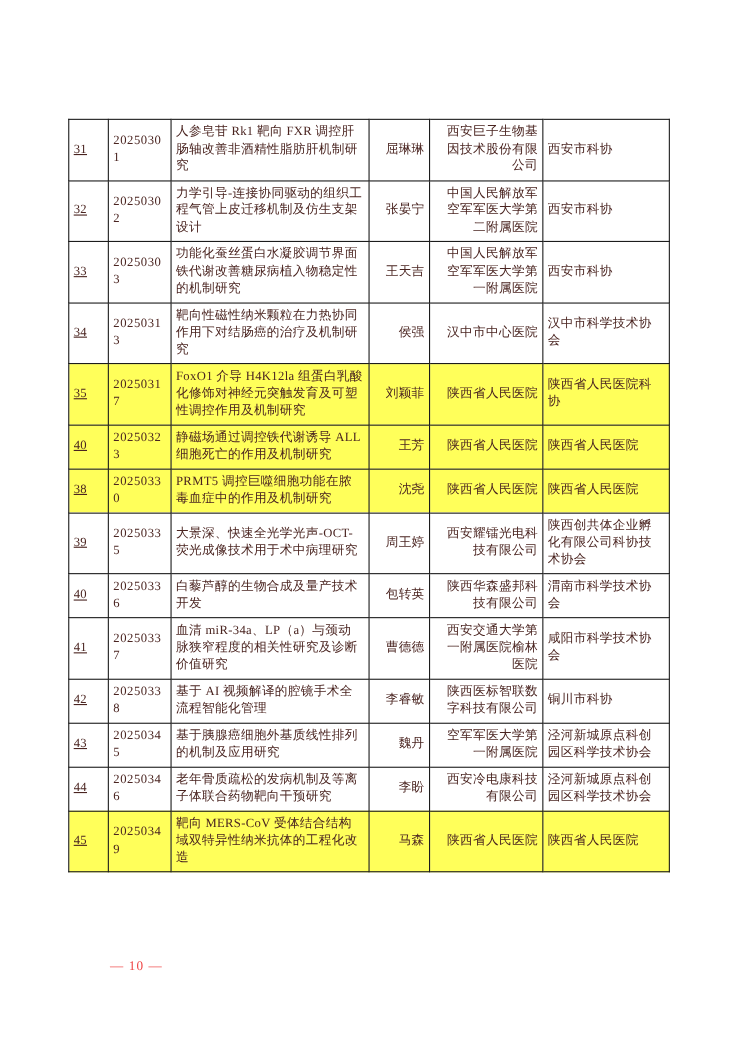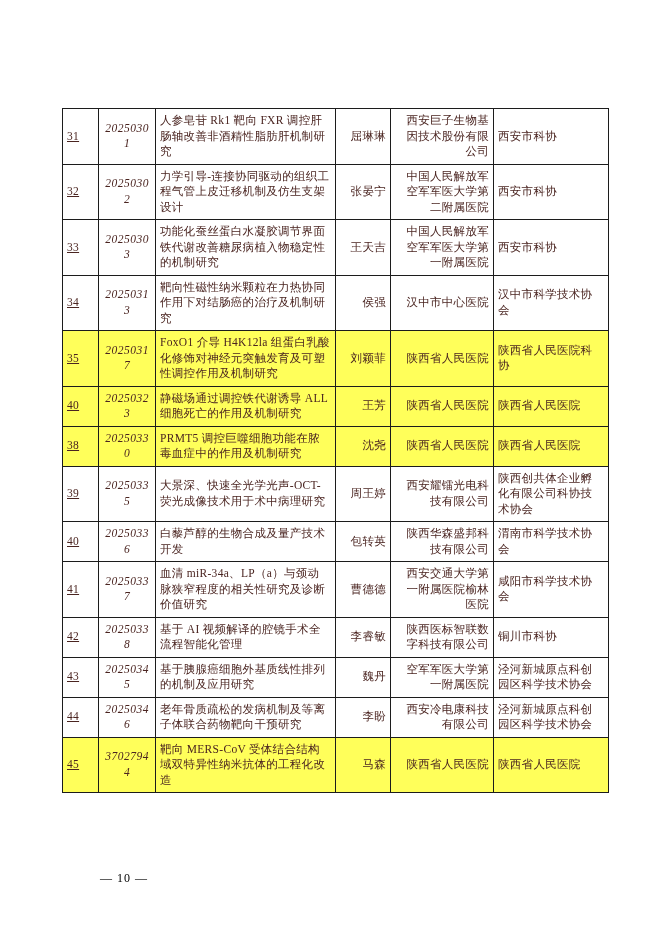--- a/index.html
+++ b/index.html
@@ -27,36 +27,36 @@
   }
   table.projects td {
     border: 1px solid #1c1c1c;
     vertical-align: middle;
     padding: 4px 4px;
     background: #ffffff;
     word-break: break-all;
   }
   table.projects tr.hl td { background: #ffff5a; }
   td.c-num  { text-align: left; text-decoration: underline; }
-  td.c-id   { text-align: center; letter-spacing: 0.5px; font-style: italic; }
+  td.c-id   { text-align: left; letter-spacing: 0.5px; }
   td.c-title{ text-align: left; }
   td.c-name { text-align: right; padding-left: 6px; }
   td.c-inst { text-align: right; padding-left: 6px; }
   td.c-org  { text-align: left; padding-left: 6px; }
   col.w-num  { width: 36px; }
   col.w-id   { width: 57px; }
   col.w-title{ width: 180px; }
   col.w-name { width: 55px; }
   col.w-inst { width: 103px; }
   col.w-org  { width: 115px; }
   .page-number {
     position: absolute;
     left: 100px; top: 871px;
     font-size: 12px;
-    color: #000000;
+    color: #ef4444;
     letter-spacing: 1px;
   }
 </style>
 </head>
 <body>
 
 <div class="page">
 
   <table class="projects">
     <colgroup>
@@ -167,21 +167,21 @@
         <tr>
           <td class="c-num">44</td>
           <td class="c-id">20250346</td>
           <td class="c-title">老年骨质疏松的发病机制及等离子体联合药物靶向干预研究</td>
           <td class="c-name">李盼</td>
           <td class="c-inst">西安冷电康科技有限公司</td>
           <td class="c-org">泾河新城原点科创园区科学技术协会</td>
         </tr>
         <tr class="hl">
           <td class="c-num">45</td>
-          <td class="c-id">37027944</td>
+          <td class="c-id">20250349</td>
           <td class="c-title">靶向 MERS-CoV 受体结合结构域双特异性纳米抗体的工程化改造</td>
           <td class="c-name">马森</td>
           <td class="c-inst">陕西省人民医院</td>
           <td class="c-org">陕西省人民医院</td>
         </tr>
       </tbody>
   </table>
 
   <div class="page-number">— 10 —</div>
 

